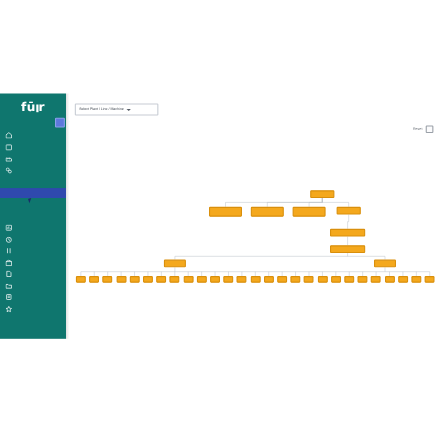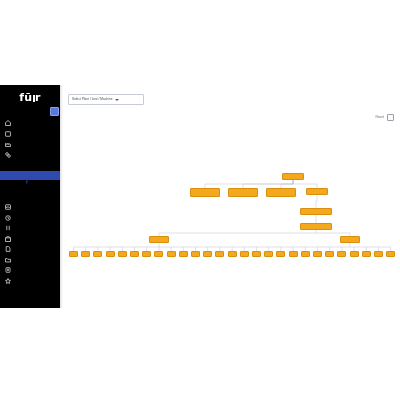--- a/index.html
+++ b/index.html
@@ -19,21 +19,21 @@
     background: #ffffff;
   }
 
   
   .sidebar {
     position: absolute;
     left: 0;
     top: 85px;
     width: 60px;
     height: 223px;
-    background: #000000;
+    background: #0f766e;
     color: #ffffff;
     overflow: hidden;
   }
   .sidebar-shadow {
     position: absolute;
     left: 60px;
     top: 85px;
     width: 3px;
     height: 223px;
     background: linear-gradient(to right, rgba(0,0,0,0.12), rgba(0,0,0,0));

